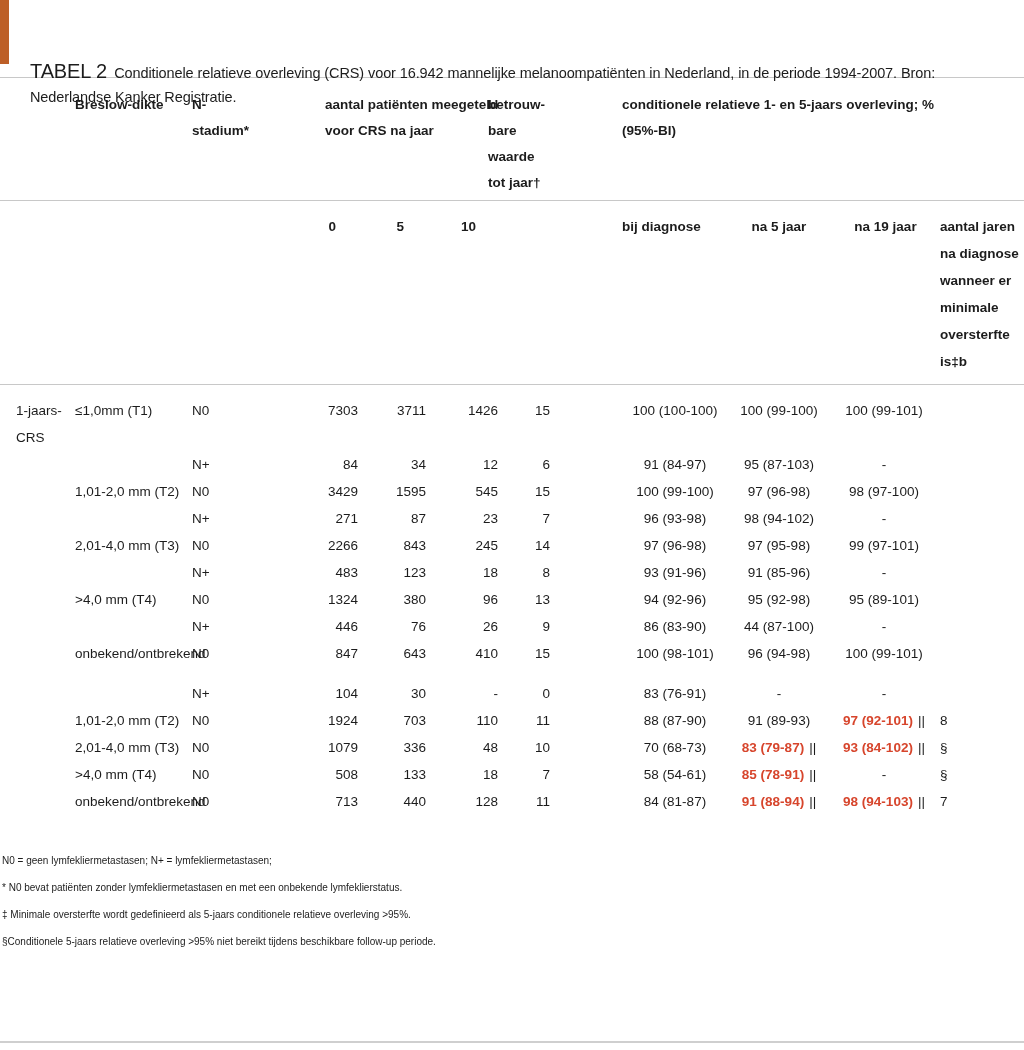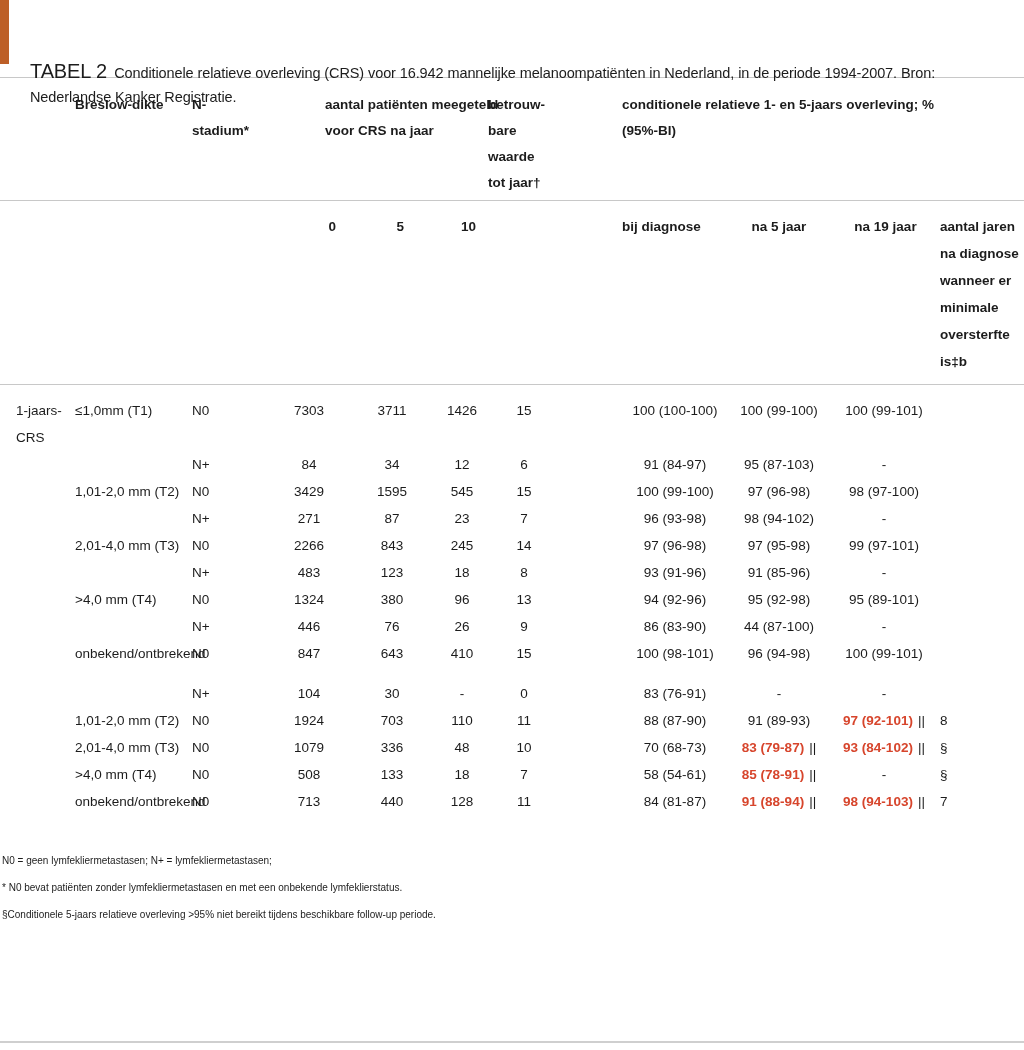--- a/index.html
+++ b/index.html
@@ -35,21 +35,21 @@
   tr.h2 td.h2n { text-align:right; padding-right:22px; }
   tr.h2 td.d { text-align:left; padding-left:72px; }
   tr.h2 td.j10 { padding-left:3px; }
   .yrs-inner { white-space:pre; }
   tbody td { line-height:27px; height:27px; }
   tbody tr.first td { padding-top:12px; }
   tbody tr.spacer td { height:13px; line-height:13px; }
   td.group { text-align:left; padding-left:16px; }
   td.breslow { text-align:left; padding-left:5px; }
   td.n { text-align:left; padding-left:2px; }
-  td.num { text-align:center; }
+  td.num { text-align:right; }
   td.d { text-align:center; padding-left:72px; }
   td.j5, td.j10 { text-align:center; }
   td.yrs { text-align:left; padding-left:2px; }
   .val.red { color:var(--red); font-weight:bold; }
   .sig { margin-left:5px; color:var(--ink); font-weight:normal; }
   
   .footnotes { margin-top:32px; padding-left:2px; font-size:10px; }
   .footnote { line-height:27px; }
   .bottom-rule { position:absolute; left:0; top:1041px; width:1024px; height:2px; background:#cfcfcf; }
 </style>
@@ -302,15 +302,16 @@
         <td class="j5"><span class="val red">91 (88-94)</span><span class="sig">||</span></td>
         <td class="j10"><span class="val red">98 (94-103)</span><span class="sig">||</span></td>
         <td class="yrs">7</td>
       </tr>
     </tbody>
 </table>
 
 <div class="footnotes" id="footnotes">
     <div class="footnote">N0 = geen lymfekliermetastasen; N+ = lymfekliermetastasen;</div>
     <div class="footnote">* N0 bevat patiënten zonder lymfekliermetastasen en met een onbekende lymfeklierstatus.</div>
+    <div class="footnote">‡ Minimale oversterfte wordt gedefinieerd als 5-jaars conditionele relatieve overleving &gt;95%.</div>
     <div class="footnote">§Conditionele 5-jaars relatieve overleving &gt;95% niet bereikt tijdens beschikbare follow-up periode.</div>
   </div>
 <div class="bottom-rule"></div>
 
 </body></html>

